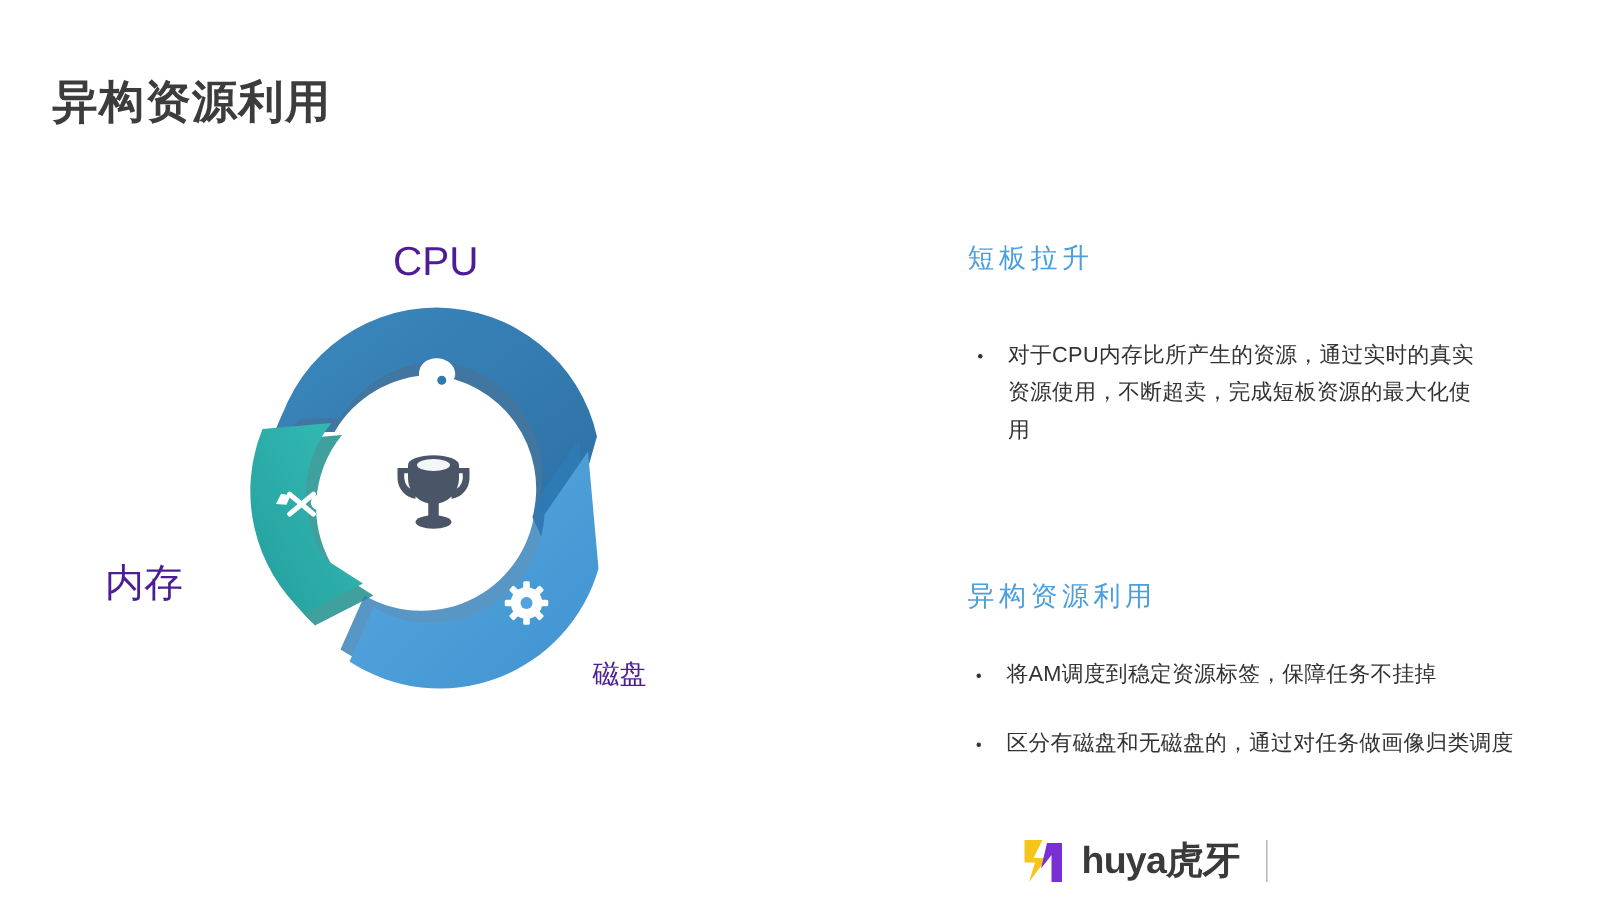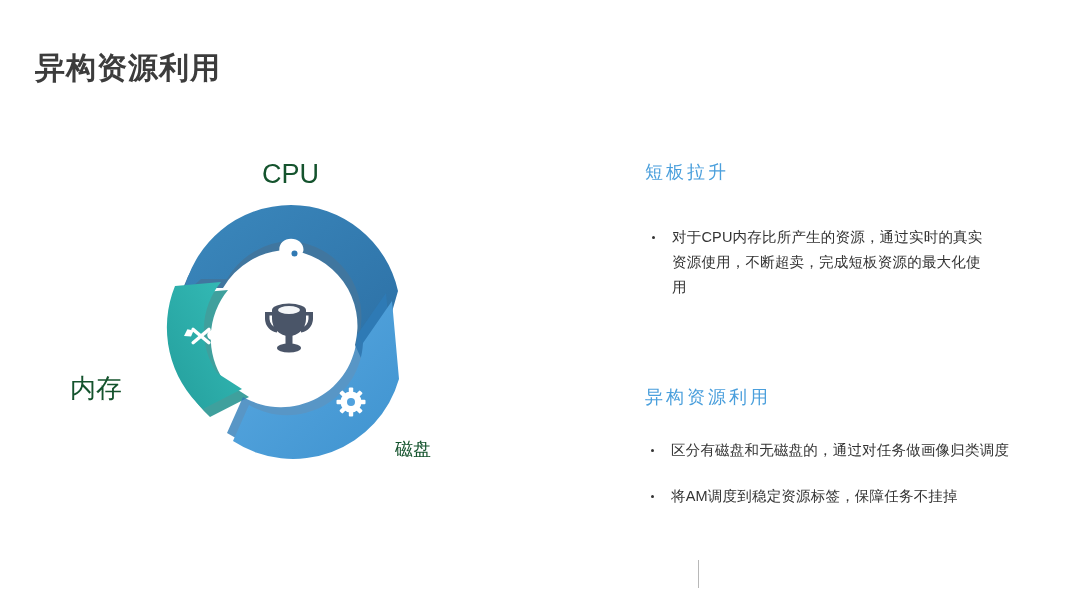--- a/index.html
+++ b/index.html
@@ -44,21 +44,21 @@
   }
   .cycle-svg {
     position: absolute;
     left: 85px;
     top: 38px;
     width: 290px;
     height: 300px;
   }
   .diagram-label {
     position: absolute;
-    color: #14532d;
+    color: #4c1d95;
     font-size: 25px;
     white-space: nowrap;
   }
   .label-cpu {
     left: 202px;
     top: 14px;
     font-size: 27px;
     font-family: "Liberation Sans", "DejaVu Sans", sans-serif;
   }
   .label-memory {
@@ -284,25 +284,32 @@
 
     <div class="section-heading sec1-heading">短板拉升</div>
 
     <ul class="bullet-list sec1-list">
       <li class="bullet-item">对于CPU内存比所产生的资源，通过实时的真实资源使用，不断超卖，完成短板资源的最大化使用</li>
     </ul>
 
     <div class="section-heading sec2-heading">异构资源利用</div>
 
     <ul class="bullet-list sec2-list">
+      <li class="bullet-item">将AM调度到稳定资源标签，保障任务不挂掉</li>
       <li class="bullet-item">区分有磁盘和无磁盘的，通过对任务做画像归类调度</li>
-      <li class="bullet-item">将AM调度到稳定资源标签，保障任务不挂掉</li>
     </ul>
   </div>
 
   <div class="footer">
 
+    <div class="huya-logo">
+      <svg class="huya-mark" viewBox="0 0 34 34">
+        <path d="M 3 3 L 15 3 L 9 15 L 18 15 L 6 31 L 10 18 L 3 18 Z" fill="#f5c518"></path>
+        <path d="M 18 5 L 28 5 L 28 31 L 21 31 L 21 13 L 14 22 Z" fill="#7a2fd4"></path>
+      </svg>
+      <span class="huya-text">huya虎牙</span>
+    </div>
 
     <div class="footer-divider"></div>
 
   </div>
 
 </div>
 
 </body></html>

